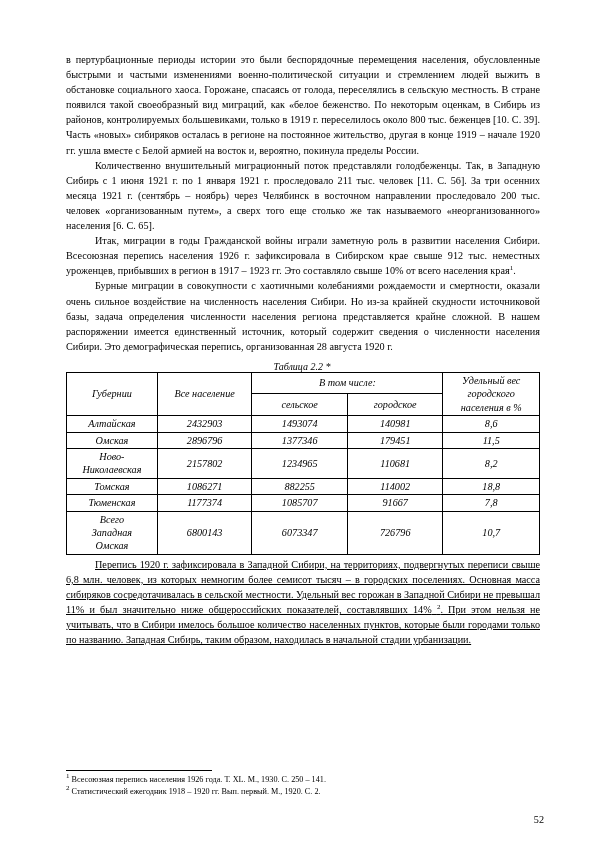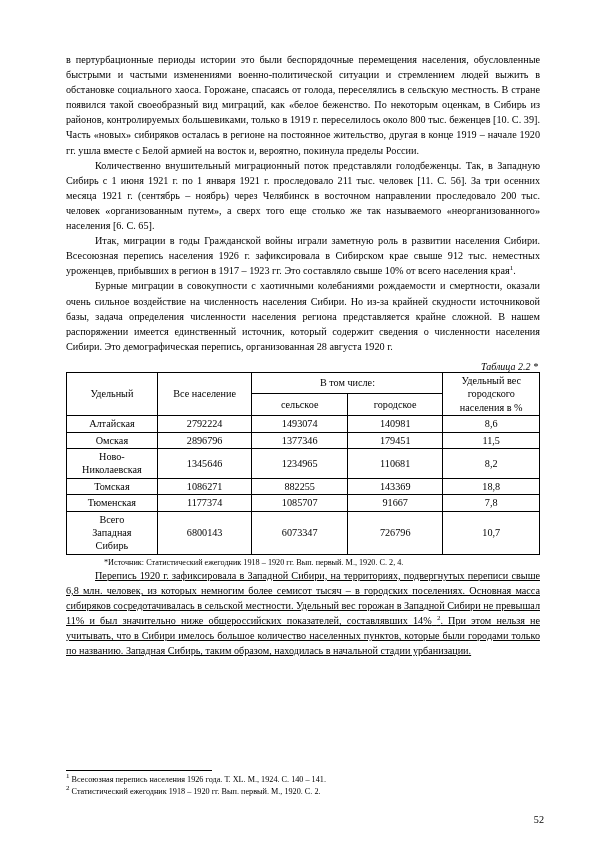--- a/index.html
+++ b/index.html
@@ -37,21 +37,21 @@
   sup.fn {
     font-size: 7px;
     vertical-align: super;
     line-height: 0;
   }
 
   .table-caption-num {
     margin: 7px 0 0 0;
     font-size: 10px;
     font-style: italic;
-    text-align: right;
+    text-align: center;
     padding-right: 2px;
   }
   .table-title {
     margin: 1px 0 2px 0;
     font-size: 10.2px;
     font-weight: bold;
     text-align: center;
     line-height: 14.6px;
   }
 
@@ -62,20 +62,21 @@
     margin: 0 auto;
     font-size: 10.2px;
   }
   table.census td, table.census th {
     border: 1px solid #000000;
     text-align: center;
     vertical-align: middle;
     padding: 1px 2px;
     font-weight: normal;
     line-height: 13.4px;
+    font-style: italic;
   }
   table.census th { font-weight: normal; }
   .r-tall td { height: 25px; }
 
   .table-notes {
     margin: 2px 0 0 0;
     padding-left: 38px;
     font-size: 8.2px;
     line-height: 11.2px;
   }
@@ -127,90 +128,89 @@
   <table class="census">
     <colgroup>
       <col style="width:19.2%">
       <col style="width:20.0%">
       <col style="width:20.2%">
       <col style="width:20.2%">
       <col style="width:20.4%">
     </colgroup>
     <thead>
       <tr>
-        <th rowspan="2">Удельный</th>
+        <th rowspan="2">Губернии</th>
         <th rowspan="2">Все население</th>
         <th colspan="2">В том числе:</th>
         <th rowspan="2">
           <div>Удельный вес</div>
           <div>городского</div>
           <div>населения в %</div>
         </th>
       </tr>
       <tr>
         <th>сельское</th>
         <th>городское</th>
       </tr>
     </thead>
     <tbody>
       <tr>
         <td>Алтайская</td>
-        <td>2792224</td>
+        <td>2432903</td>
         <td>1493074</td>
         <td>140981</td>
         <td>8,6</td>
       </tr>
       <tr>
         <td>Омская</td>
         <td>2896796</td>
         <td>1377346</td>
         <td>179451</td>
         <td>11,5</td>
       </tr>
       <tr class="r-tall">
         <td style="white-space:pre-line">Ново-
 Николаевская</td>
-        <td>1345646</td>
+        <td>2157802</td>
         <td>1234965</td>
         <td>110681</td>
         <td>8,2</td>
       </tr>
       <tr>
         <td>Томская</td>
         <td>1086271</td>
         <td>882255</td>
-        <td>143369</td>
+        <td>114002</td>
         <td>18,8</td>
       </tr>
       <tr>
         <td>Тюменская</td>
         <td>1177374</td>
         <td>1085707</td>
         <td>91667</td>
         <td>7,8</td>
       </tr>
       <tr class="r-tall">
         <td style="white-space:pre-line">Всего
 Западная
-Сибирь</td>
+Омская</td>
         <td>6800143</td>
         <td>6073347</td>
         <td>726796</td>
         <td>10,7</td>
       </tr>
     </tbody>
   </table>
 
   <div class="table-notes">
-    <div>*Источник: Статистический ежегодник 1918 – 1920 гг. Вып. первый. М., 1920. С. 2, 4.</div>
   </div>
 
   <p class="body-par after-table"><span>Перепись 1920 г. зафиксировала в Западной Сибири, на территориях, подвергнутых переписи свыше 6,8 млн. человек, из которых немногим более семисот тысяч – в городских поселениях. Основная масса сибиряков сосредотачивалась в сельской местности. Удельный вес горожан в Западной Сибири не превышал 11% и был значительно ниже общероссийских показателей, составлявших 14%</span> <sup class="fn">2</sup><span>. При этом нельзя не учитывать, что в Сибири имелось большое количество населенных пунктов, которые были городами только по названию. Западная Сибирь, таким образом, находилась в начальной стадии урбанизации.</span></p>
 
   <div class="footnote-area">
     <div class="fn-rule"></div>
-    <p class="footnote-line"><sup class="fn">1</sup> <span>Всесоюзная перепись населения 1926 года. Т. XL. М., 1924. С. 140 – 141.</span></p>
+    <p class="footnote-line"><sup class="fn">1</sup> <span>Всесоюзная перепись населения 1926 года. Т. XL. М., 1930. С. 250 – 141.</span></p>
     <p class="footnote-line"><sup class="fn">2</sup> <span>Статистический ежегодник 1918 – 1920 гг. Вып. первый. М., 1920. С. 2.</span></p>
   </div>
 
   <div class="page-number">52</div>
 
 </div>
 
 </body></html>

